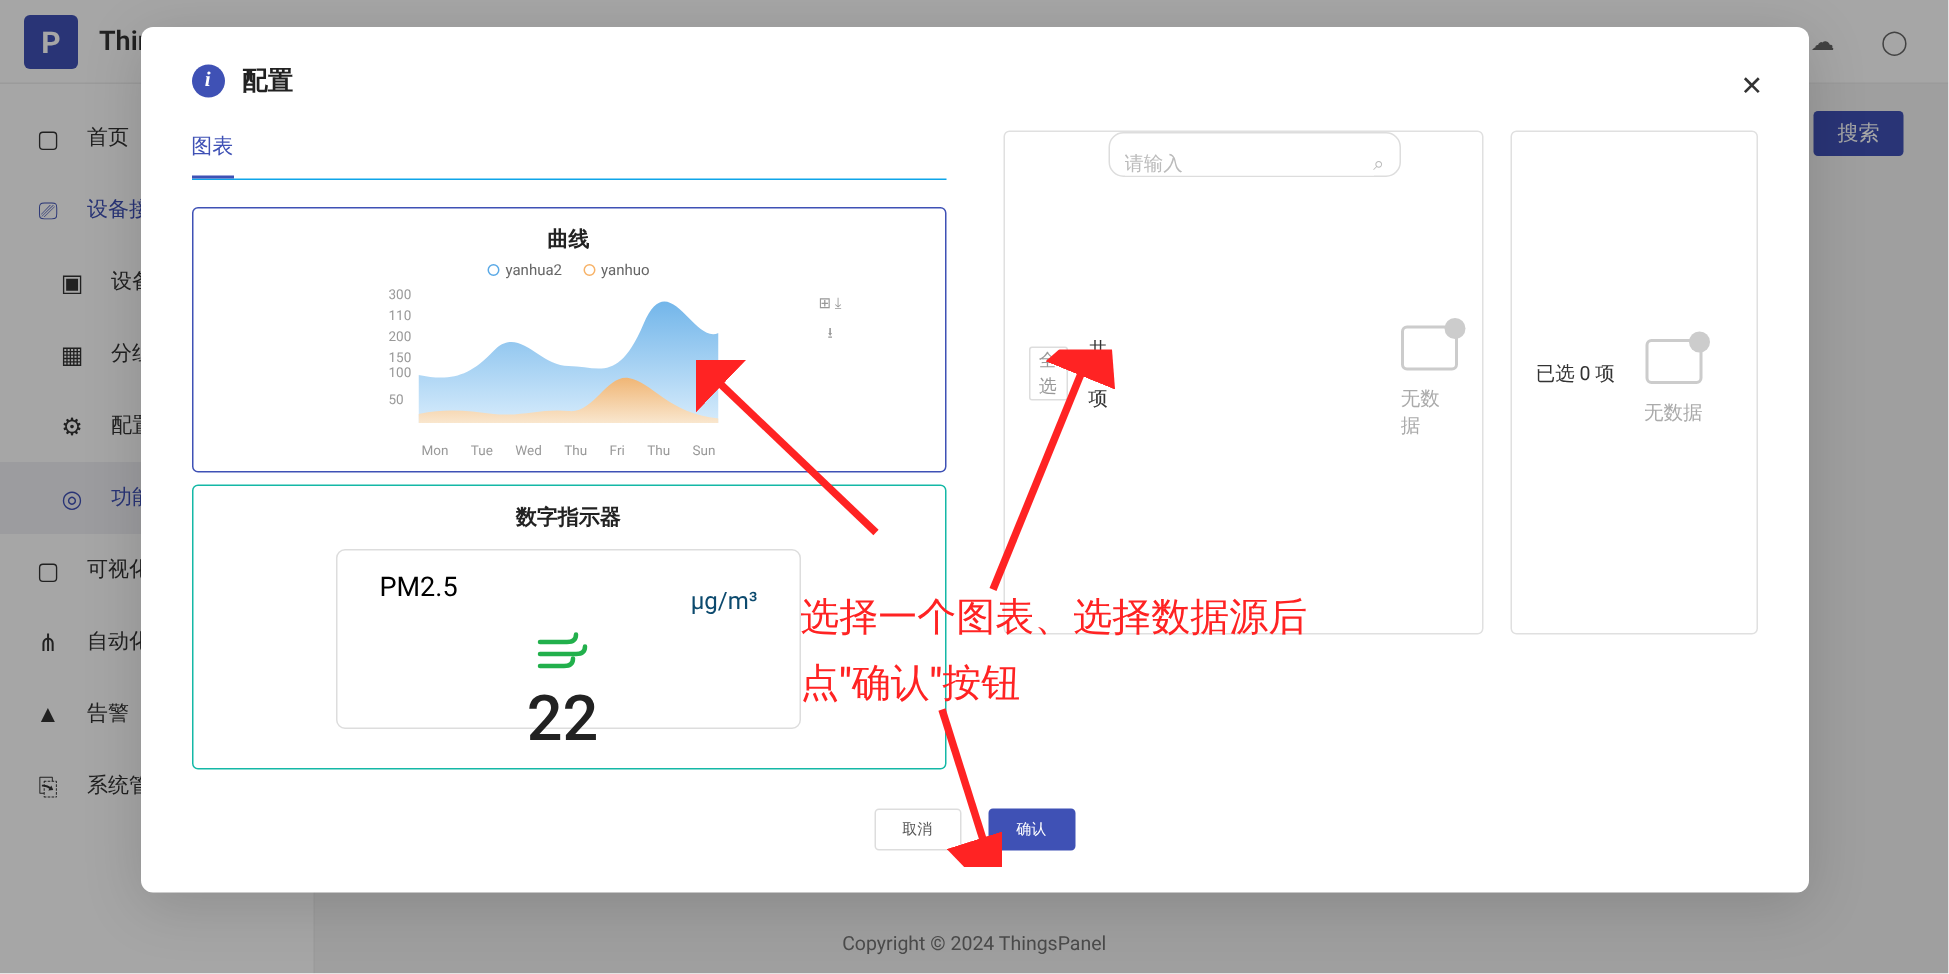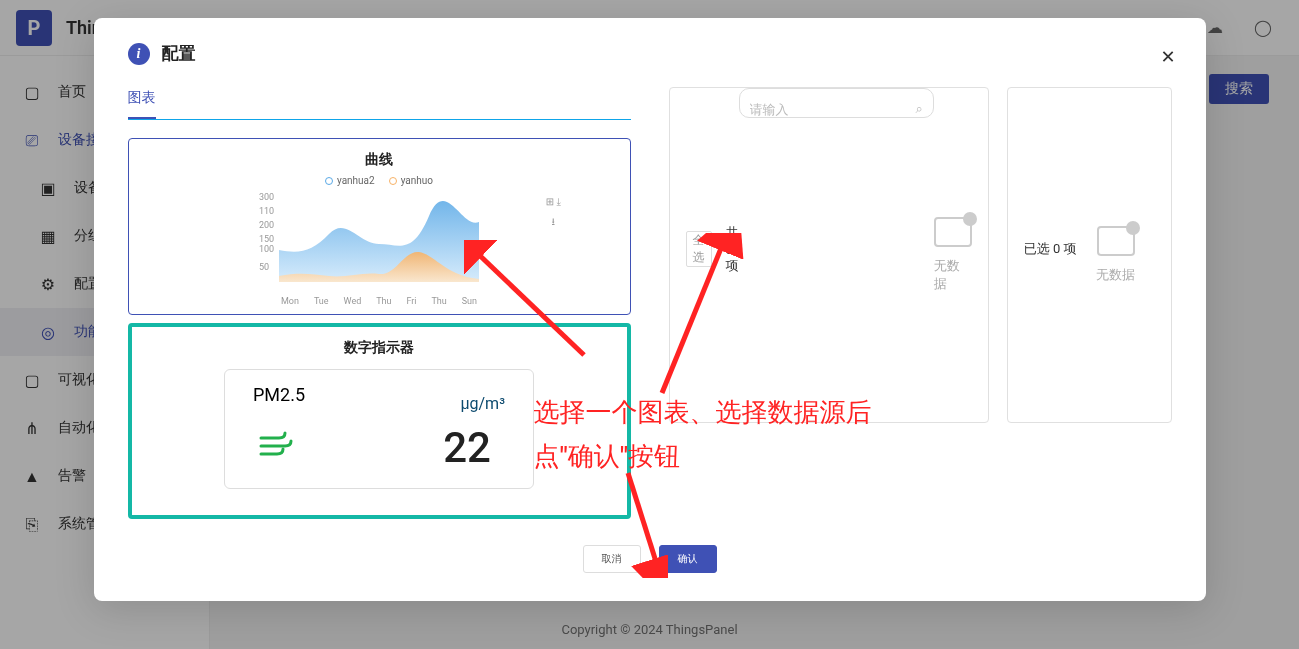--- a/index.html
+++ b/index.html
@@ -39,26 +39,26 @@
     .chart-card.selected { border-color: #3f51b5; }
     .chart-title { font-size: 14px; font-weight: 600; margin-bottom: 6px; color: #222; }
 
     .area-wrap { width: 200px; height: 110px; margin: 2px auto 0 auto; position: relative; }
     .legend { font-size: 10px; color: #666; display: flex; gap: 14px; justify-content: center; margin-bottom: 6px; }
     .legend-dot { display:inline-block; width:8px; height:8px; border:1px solid; border-radius:50%; margin-right:4px; vertical-align:middle; }
     .chart-icons { position: absolute; right: -82px; top: 4px; display:flex; flex-direction:column; gap:6px; font-size:10px; color:#999;}
     .ylabel { position:absolute; left:-20px; font-size:9px; color:#999; }
     .xlabel-row { position:absolute; bottom:-4px; left:0; right:0; display:flex; justify-content:space-between; font-size:9px; color:#999; padding: 0 2px;}
 
-    .indicator-card { border: 4px solid #14b8a6; border-radius: 4px; padding: 12px 0 26px 0; text-align: center; }
+    .indicator-card { border: 1px solid #14b8a6; border-radius: 4px; padding: 12px 0 26px 0; text-align: center; }
     .indicator-inner { width: 310px; height: 120px; border: 1px solid #ddd; border-radius: 6px; margin: 12px auto 0 auto; position: relative; padding: 14px 28px; }
     .ind-top { display:flex; justify-content:space-between; align-items:flex-start; }
     .pm-label { font-size: 18px; color: #000000; }
     .unit { font-size: 16px; color: #0c4a6e; margin-top: 10px; }
-    .ind-bottom { display:flex; align-items:center; justify-content:space-between; padding: 10px 14px 0 6px; }
+    .ind-bottom { display:flex; align-items:center; justify-content:space-between; padding: 10px 14px 0 6px; flex-direction: column; }
     .wind-icon { color: #22b04c; font-size: 28px; }
     .big-val { font-size: 42px; font-weight: 500; color: #222; }
 
     
     .ds-row { display: flex; gap: 18px; }
     .ds-col { flex: 1; border: 1px solid #e0e0e0; border-radius: 4px; padding: 0 16px; height: 336px; display:flex; }
     .ds-head { display:flex; align-items:center; gap: 14px; font-size: 13px; color: #333; margin-bottom: 12px; }
     .ds-head .label { color: #999; border: 1px solid #ddd; border-radius: 2px; padding: 0 6px; font-size: 12px; }
     .search-box { display:flex; align-items:flex-end; border:1px solid #ddd; border-radius:10px; height:30px; padding: 0 10px; color:#bbb; font-size:13px; }
     .search-box input { border:none; outline:none; flex:1; font-size:13px; }

